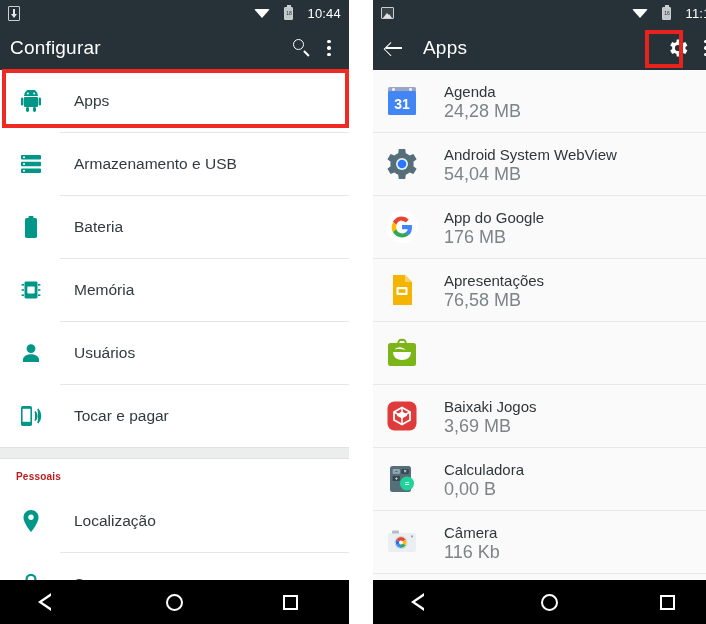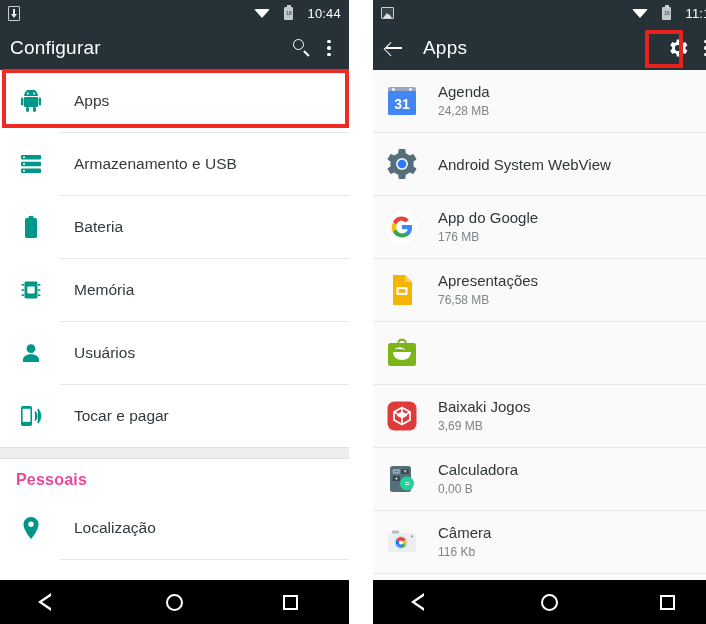--- a/index.html
+++ b/index.html
@@ -105,40 +105,40 @@
   
   .settings-list{background:#ffffff;}
   .srow{
     height:62px;display:flex;align-items:center;padding-left:14px;box-sizing:border-box;
     background:#ffffff;position:relative;
   }
   .srow .sicon{width:34px;display:flex;align-items:center;justify-content:center;flex:none;}
   .srow .slabel{margin-left:26px;font-size:15.5px;color:#333a3d;}
   .sdiv{height:1px;background:#e4e6e7;margin-left:60px;}
   .sgap{height:10px;background:#eceded;border-top:1px solid #dfe1e2;border-bottom:1px solid #dfe1e2;}
-  .section-head{padding:12px 0 8px 16px;font-size:16px;color:#ec4899;font-weight:bold;background:#fff;letter-spacing:.2px;}
+  .section-head{padding:12px 0 8px 16px;font-size:10px;color:#b91c1c;font-weight:bold;background:#fff;letter-spacing:.2px;}
 
   .apps-hl{
     position:absolute;left:2px;top:69px;width:347px;height:59px;
     border:4px solid #ef2a22;box-sizing:border-box;pointer-events:none;
   }
 
   
   .t{fill:#009688;}
 
   
   .applist{background:#fafafa;}
   .arow{
     height:62px;display:flex;align-items:center;padding-left:10px;box-sizing:border-box;
     background:#fafafa;
   }
   .aicon{width:38px;height:38px;flex:none;display:flex;align-items:center;justify-content:center;font-weight:bold;}
-  .ameta{margin-left:17px;display:flex;flex-direction:column;justify-content:center;}
+  .ameta{margin-left:23px;display:flex;flex-direction:column;justify-content:center;}
   .aname{font-size:15px;color:#30373a;line-height:19px;}
-  .asize{font-size:12px;color:#7d8487;line-height:18px;margin-top:1px;}
+  .asize{font-size:18px;color:#7d8487;line-height:18px;margin-top:1px;}
   .adiv{height:1px;background:#e7e8e9;}
 
   
   .navbar{
     position:absolute;left:0;bottom:0;width:100%;height:44px;background:#000000;
     display:flex;align-items:center;justify-content:space-around;
   }
   .nv{width:46px;height:44px;display:flex;align-items:center;justify-content:center;}
   .nv-back{width:0;height:0;border-top:10px solid transparent;border-bottom:10px solid transparent;border-right:15px solid transparent;position:relative;}
   .nv-back:after{
@@ -375,20 +375,21 @@
       <div class="arow">
         <span class="aicon">
           <svg width="34" height="34" viewBox="0 0 34 34">
             <path fill="#546e7a" d="M28.4 19.2a11 11 0 0 0 0-4.4l3.2-2.5-3.2-5.4-3.8 1.6a11 11 0 0 0-3.8-2.2L20.2 2h-6.4l-.6 4.3a11 11 0 0 0-3.8 2.2L5.6 6.9 2.4 12.3l3.2 2.5a11 11 0 0 0 0 4.4l-3.2 2.5 3.2 5.4 3.8-1.6a11 11 0 0 0 3.8 2.2l.6 4.3h6.4l.6-4.3a11 11 0 0 0 3.8-2.2l3.8 1.6 3.2-5.4z"></path>
             <circle cx="17" cy="17" r="6" fill="#eceff1"></circle>
             <circle cx="17" cy="17" r="4.3" fill="#2979ff"></circle>
           </svg>
         </span>
         <span class="ameta">
           <span class="aname">Android System WebView</span>
+          <span class="asize">54,04 MB</span>
         </span>
       </div>
       <div class="adiv"></div>
 
       <div class="arow">
         <span class="aicon">
           <svg width="34" height="34" viewBox="0 0 34 34">
             <circle cx="17" cy="17" r="16" fill="#ffffff"></circle>
             <path fill="#4285f4" d="M27 17.2c0-.8-.1-1.5-.2-2.2H17v4.2h5.7c-.25 1.3-1 2.4-2.1 3.2v2.7h3.4c2-1.85 3-4.6 3-7.9z"></path>
             <path fill="#34a853" d="M17 27.5c2.7 0 5-.9 6.7-2.4l-3.4-2.7c-.95.64-2.16 1-3.3 1-2.6 0-4.8-1.75-5.6-4.1H7.9v2.8A10.5 10.5 0 0 0 17 27.5z"></path>

